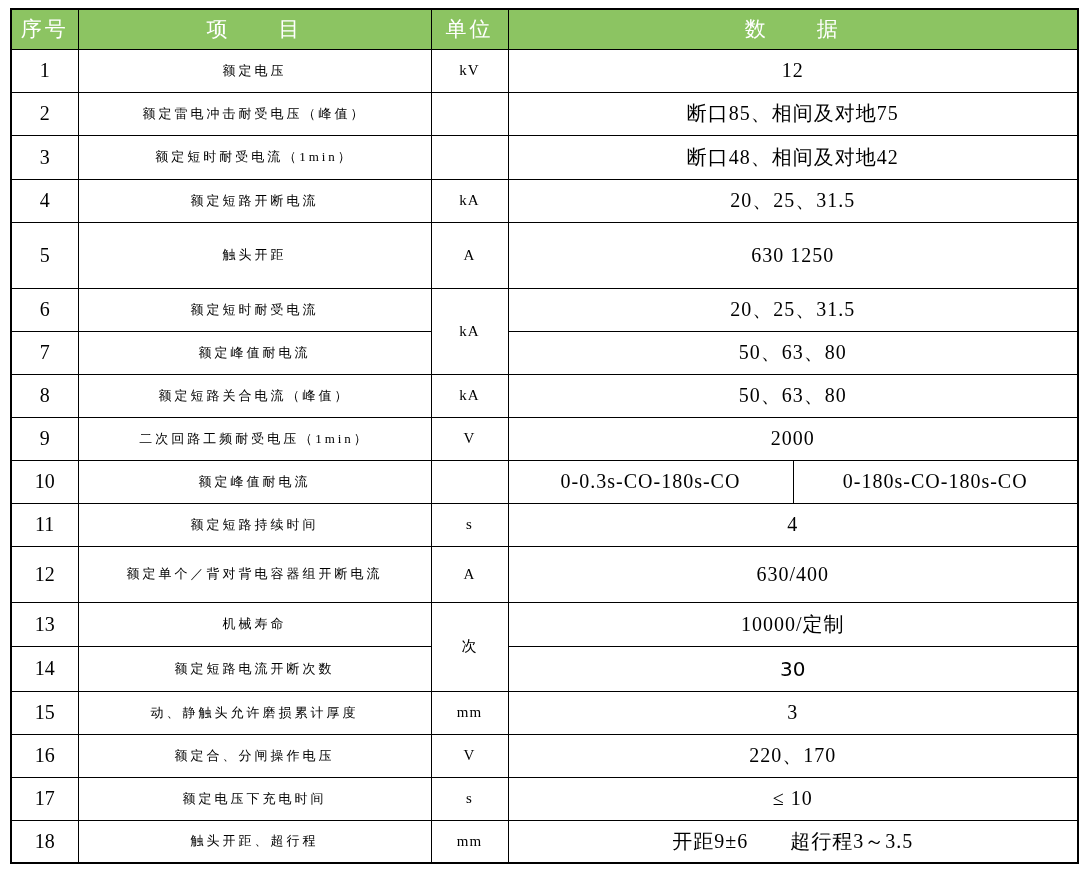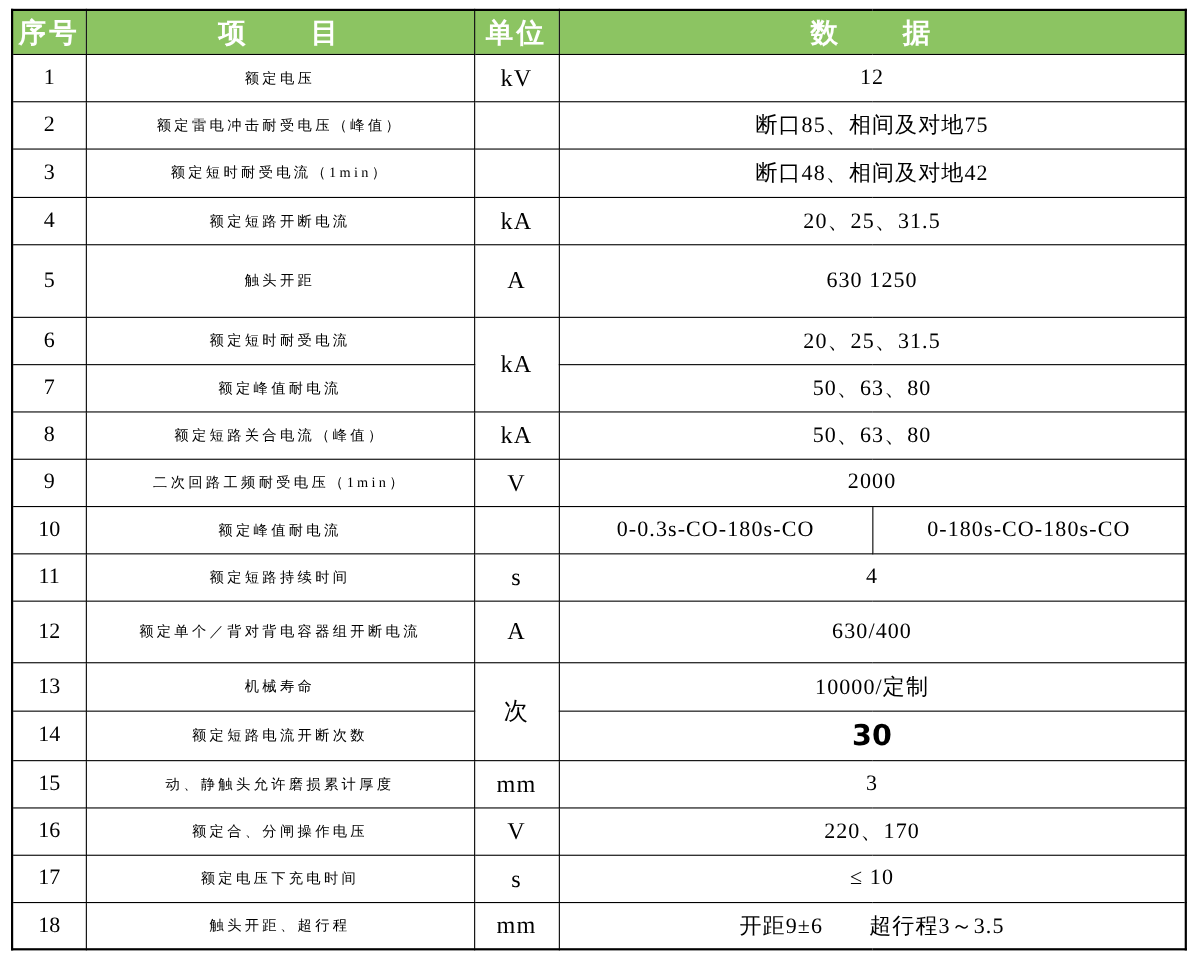--- a/index.html
+++ b/index.html
@@ -26,51 +26,50 @@
     border: 1.5px solid #000;
     text-align: center;
     vertical-align: middle;
     padding: 0 2px;
     overflow: hidden;
   }
   thead tr { height: 40px; }
   thead th {
     background: var(--header-bg, #8CC462);
     color: var(--header-text, #ffffff);
-    font-weight: bold;
-    font-size: 25px;
+    font-weight: normal;
+    font-size: 21px;
     letter-spacing: 3px;
     font-family: "Liberation Serif", "DejaVu Serif", serif;
   }
   tbody tr { height: 43px; }
   tbody tr:nth-child(3)  { height: 44px; }
   tbody tr:nth-child(5)  { height: 66px; }
   tbody tr:nth-child(12) { height: 56px; }
   tbody tr:nth-child(13) { height: 44px; }
   tbody tr:nth-child(14) { height: 45px; }
   td.serial {
     font-size: 20px;
   }
   td.item {
     font-size: 13px;
     letter-spacing: 3px;
   }
   td.unit {
-    font-size: 22px;
+    font-size: 15px;
     letter-spacing: 1px;
   }
   td.data {
     font-size: 20px;
     letter-spacing: 1px;
   }
   td.data.sans {
     font-family: "DejaVu Sans", "Liberation Sans", sans-serif;
-    font-size: 26px;
+    font-size: 20px;
     letter-spacing: 0;
-    font-weight: bold;
   }
 </style>
 </head>
 <body>
 
 <table class="spec">
   <colgroup>
     <col style="width:67px">
     <col style="width:353px">
     <col style="width:77px">

